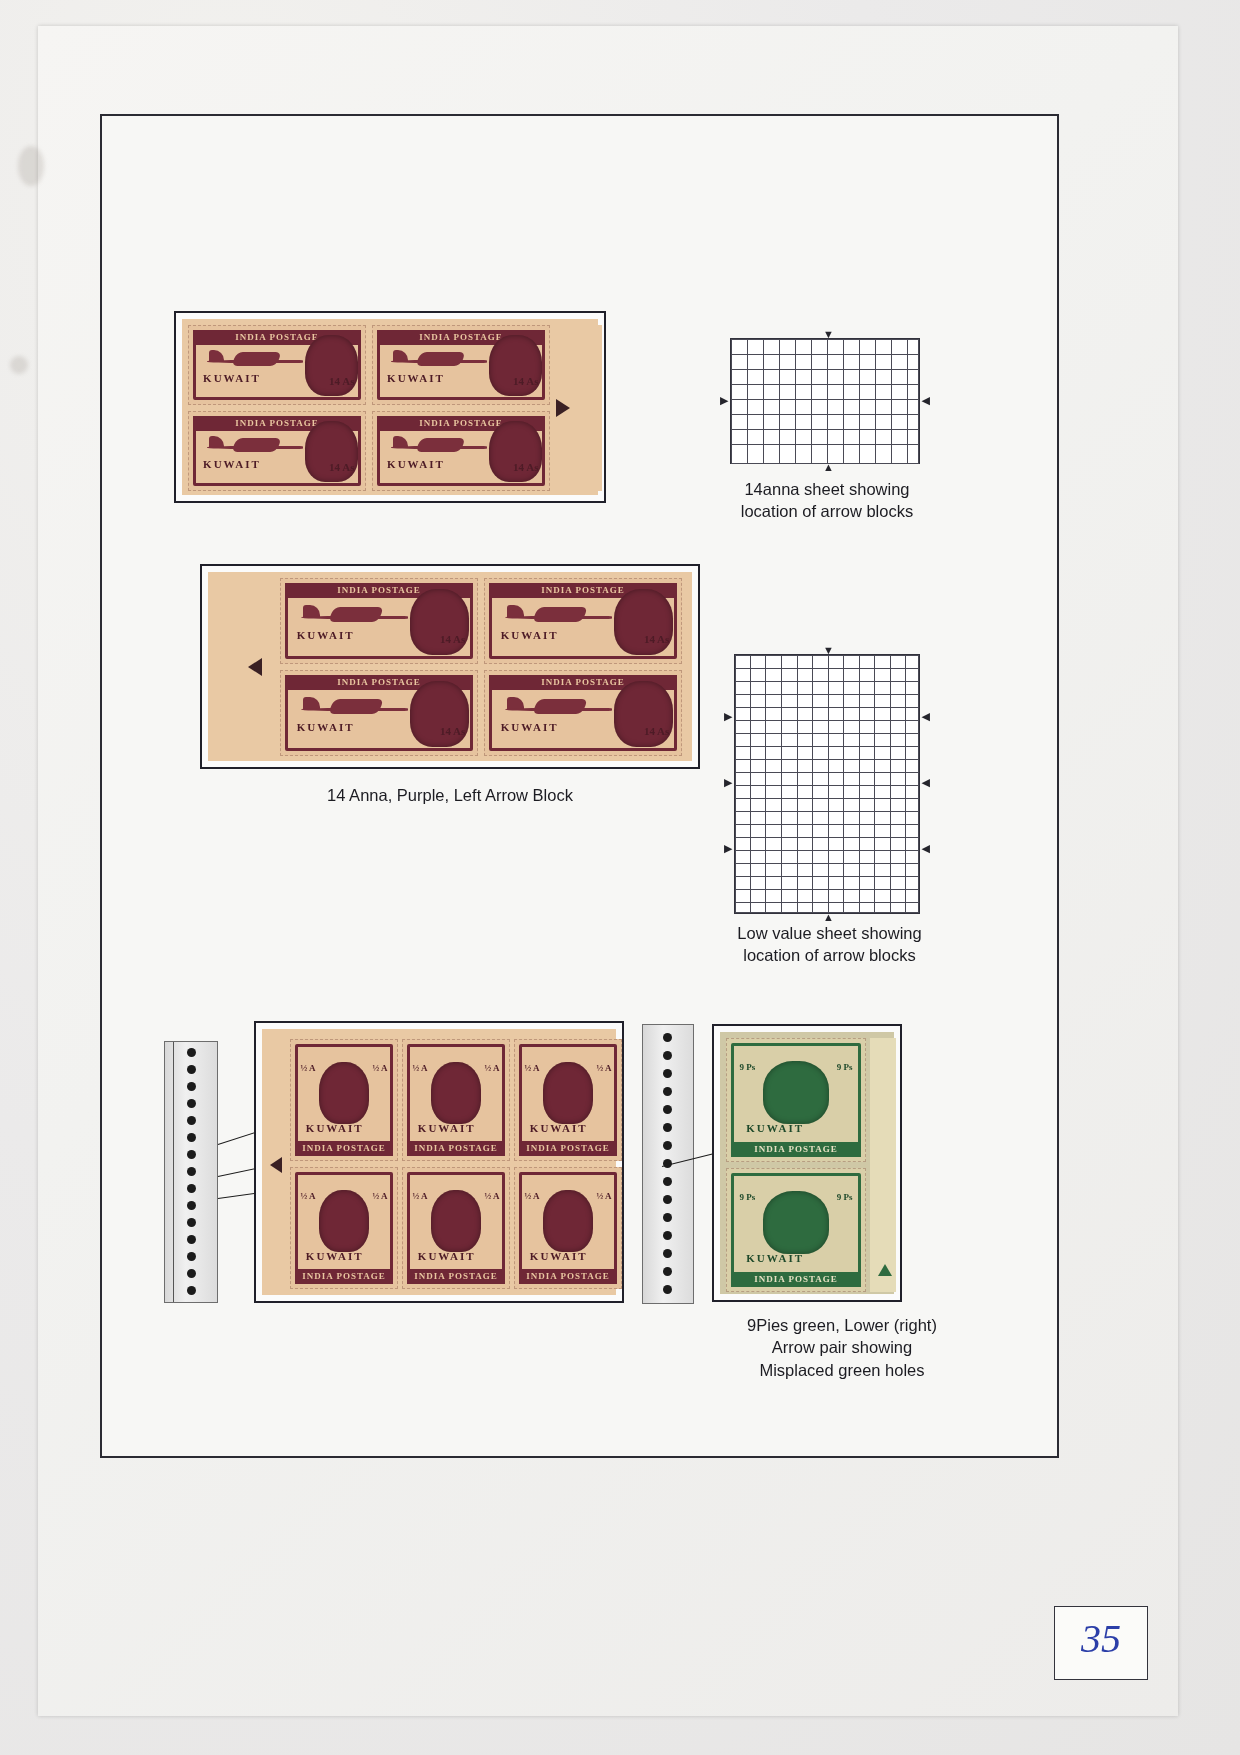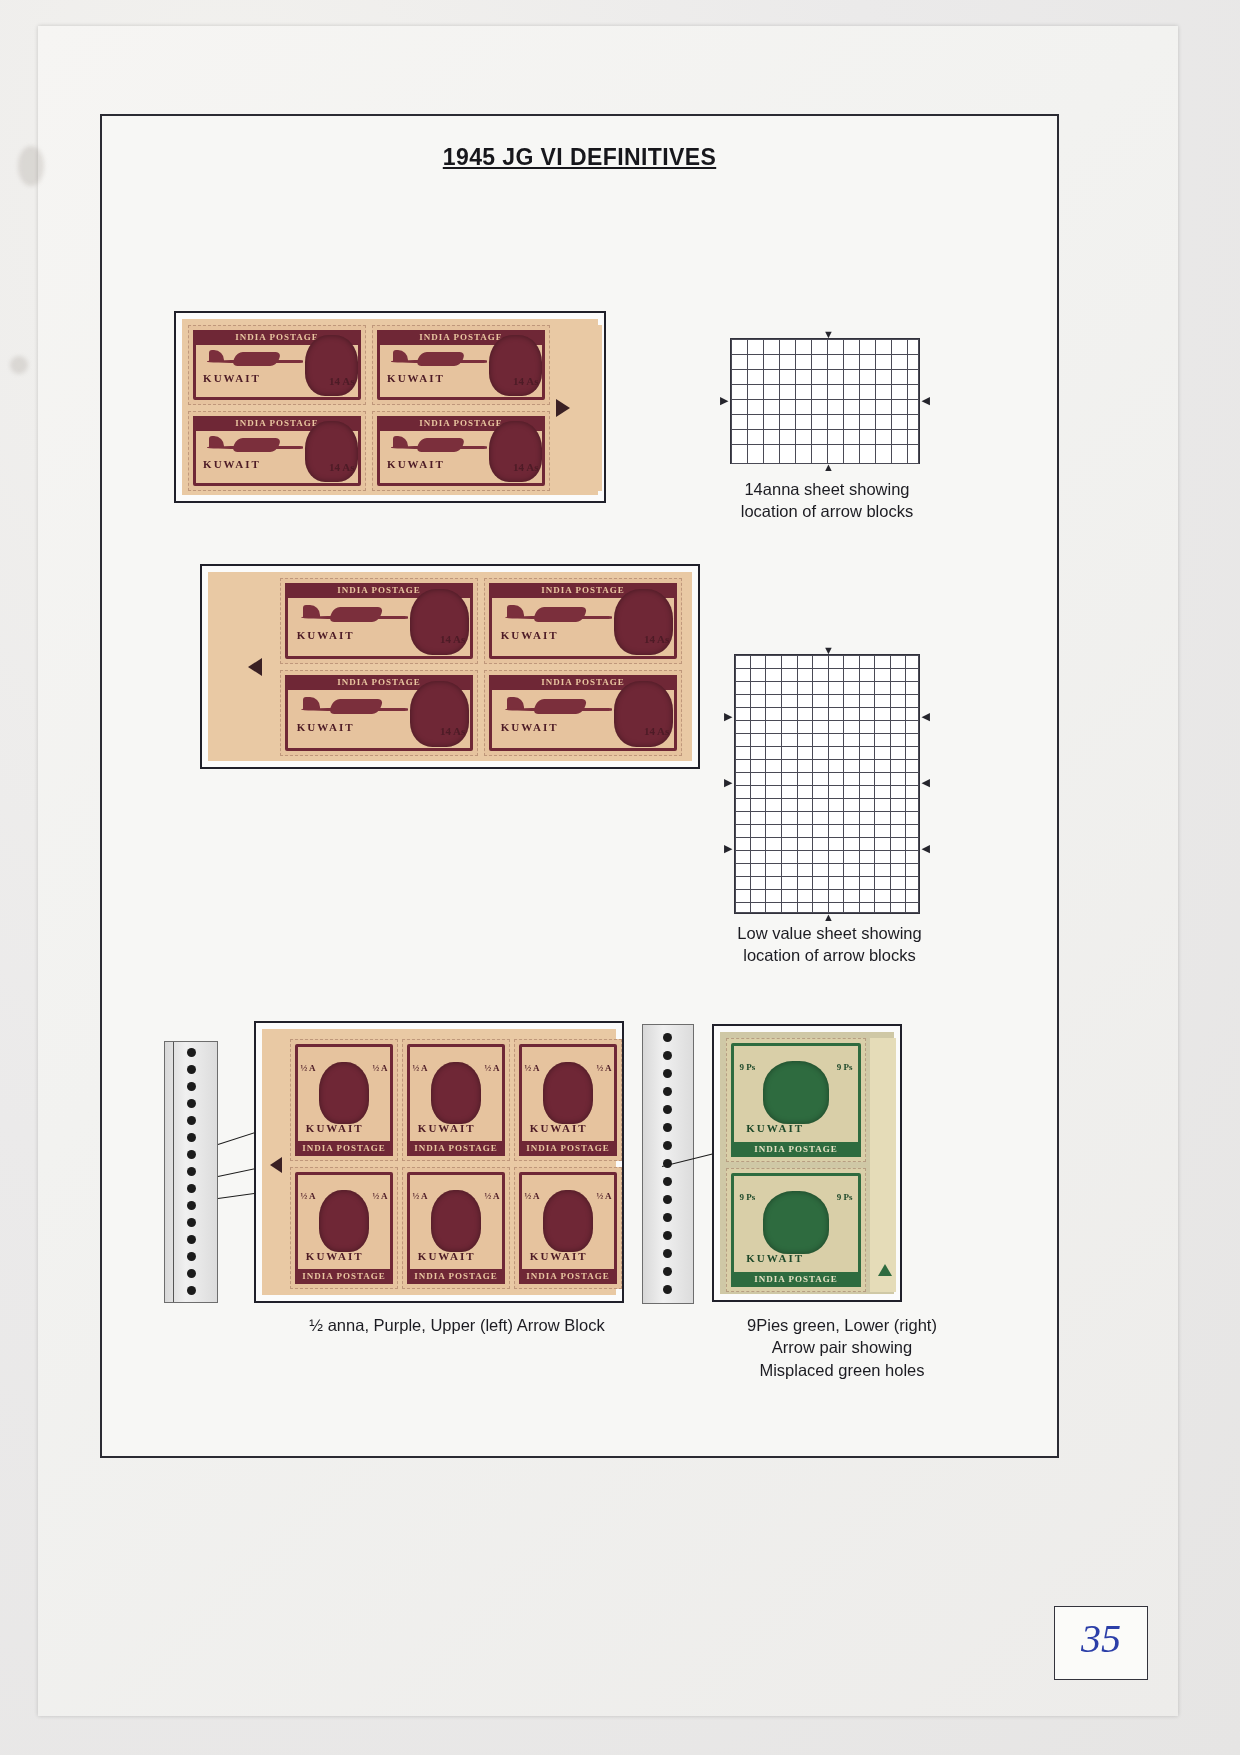--- a/index.html
+++ b/index.html
@@ -144,21 +144,20 @@
 
 <div class="page-scan"></div>
 
 <div class="sheet">
 
   <div class="smudge" style="left:-20px;top:120px;width:26px;height:40px;"></div>
   <div class="smudge" style="left:-28px;top:330px;width:18px;height:18px;"></div>
 
   <div class="album-frame">
 
-    <div class="title">1945 JG VI DEFINITIVES</div>
 
     <div class="mount" style="left:72px;top:195px;width:432px;height:192px;">
       <div class="mount-inner">
 
         <div class="stamp purple" style="left:6px;top:6px;width:178px;height:80px;">
           <div class="frame-line"></div>
           <div class="banner-top">INDIA POSTAGE</div>
           <div class="plane">
             <div class="tail"></div>
               <div class="wing"></div>
@@ -295,20 +294,21 @@
               <div class="tail"></div>
               <div class="wing"></div>
               <div class="body"></div>
             </div>
           <div class="king"></div>
           <div class="kuwait">KUWAIT</div>
           <div class="value">14 As</div>
         </div>
       </div>
     </div>
+    <div class="cap" style="left:98px;top:668px;width:500px;">14 Anna, Purple, Left Arrow Block</div>
 
     <div class="griddiag" style="left:632px;top:538px;width:186px;height:260px;">
       <div class="gl" style="left:0;top:0;width:100%;height:1px;"></div>
       <div class="gl" style="left:0;top:13px;width:100%;height:1px;"></div>
       <div class="gl" style="left:0;top:26px;width:100%;height:1px;"></div>
       <div class="gl" style="left:0;top:39px;width:100%;height:1px;"></div>
       <div class="gl" style="left:0;top:52px;width:100%;height:1px;"></div>
       <div class="gl" style="left:0;top:65px;width:100%;height:1px;"></div>
       <div class="gl" style="left:0;top:78px;width:100%;height:1px;"></div>
       <div class="gl" style="left:0;top:91px;width:100%;height:1px;"></div>
@@ -443,21 +443,20 @@
       <div class="hole" style="left:20px;top:170px;"></div>
       <div class="hole" style="left:20px;top:188px;"></div>
       <div class="hole" style="left:20px;top:206px;"></div>
       <div class="hole" style="left:20px;top:224px;"></div>
       <div class="hole" style="left:20px;top:242px;"></div>
       <div class="hole" style="left:20px;top:260px;"></div>
     </div>
     <div class="leadline" style="left:560px;top:1050px;width:80px;transform:rotate(-14deg);"></div>
 
     <div class="cap" style="left:120px;top:1198px;width:470px;">
-      <div>½ anna, Purple, Upper (left) Arrow Block</div>
     </div>
 
     <div class="mount" style="left:610px;top:908px;width:190px;height:278px;">
       <div class="mount-inner" style="background:#cfc8a6;">
         <div class="stamp green-stamp" style="left:6px;top:6px;width:140px;height:124px;">
           <div class="frame-line"></div>
           <div class="king green" style="left:26%;width:48%;top:18%;height:52%;"></div>
           <div class="value-tl">9 Ps</div>
           <div class="value-tr">9 Ps</div>
           <div class="kuwait" style="left:14%;bottom:22%;">KUWAIT</div>

